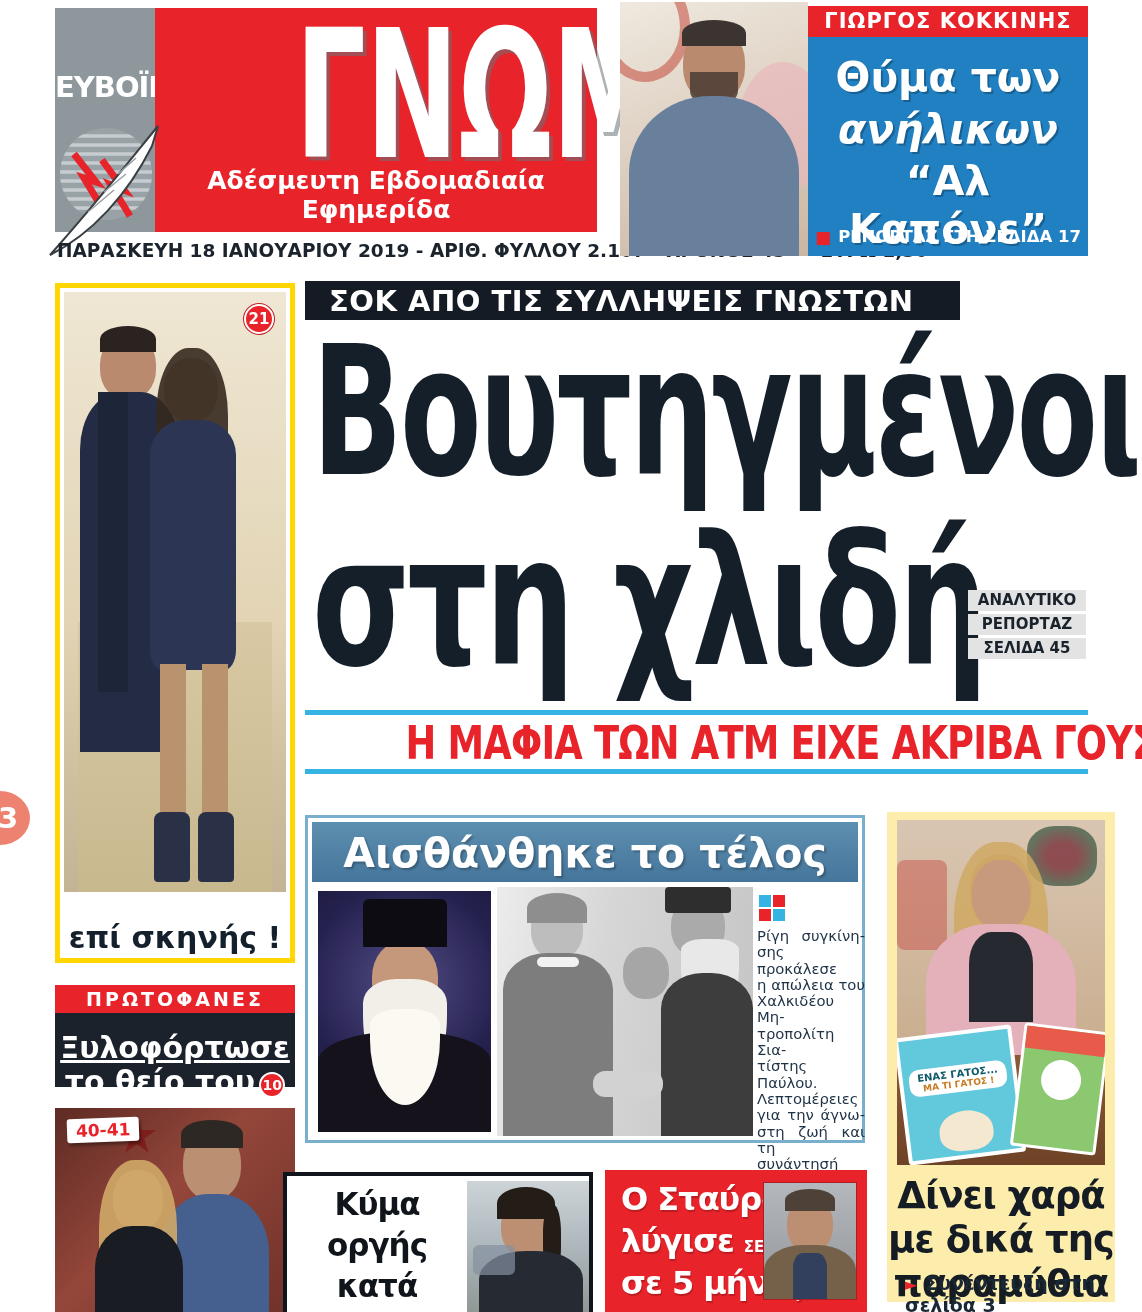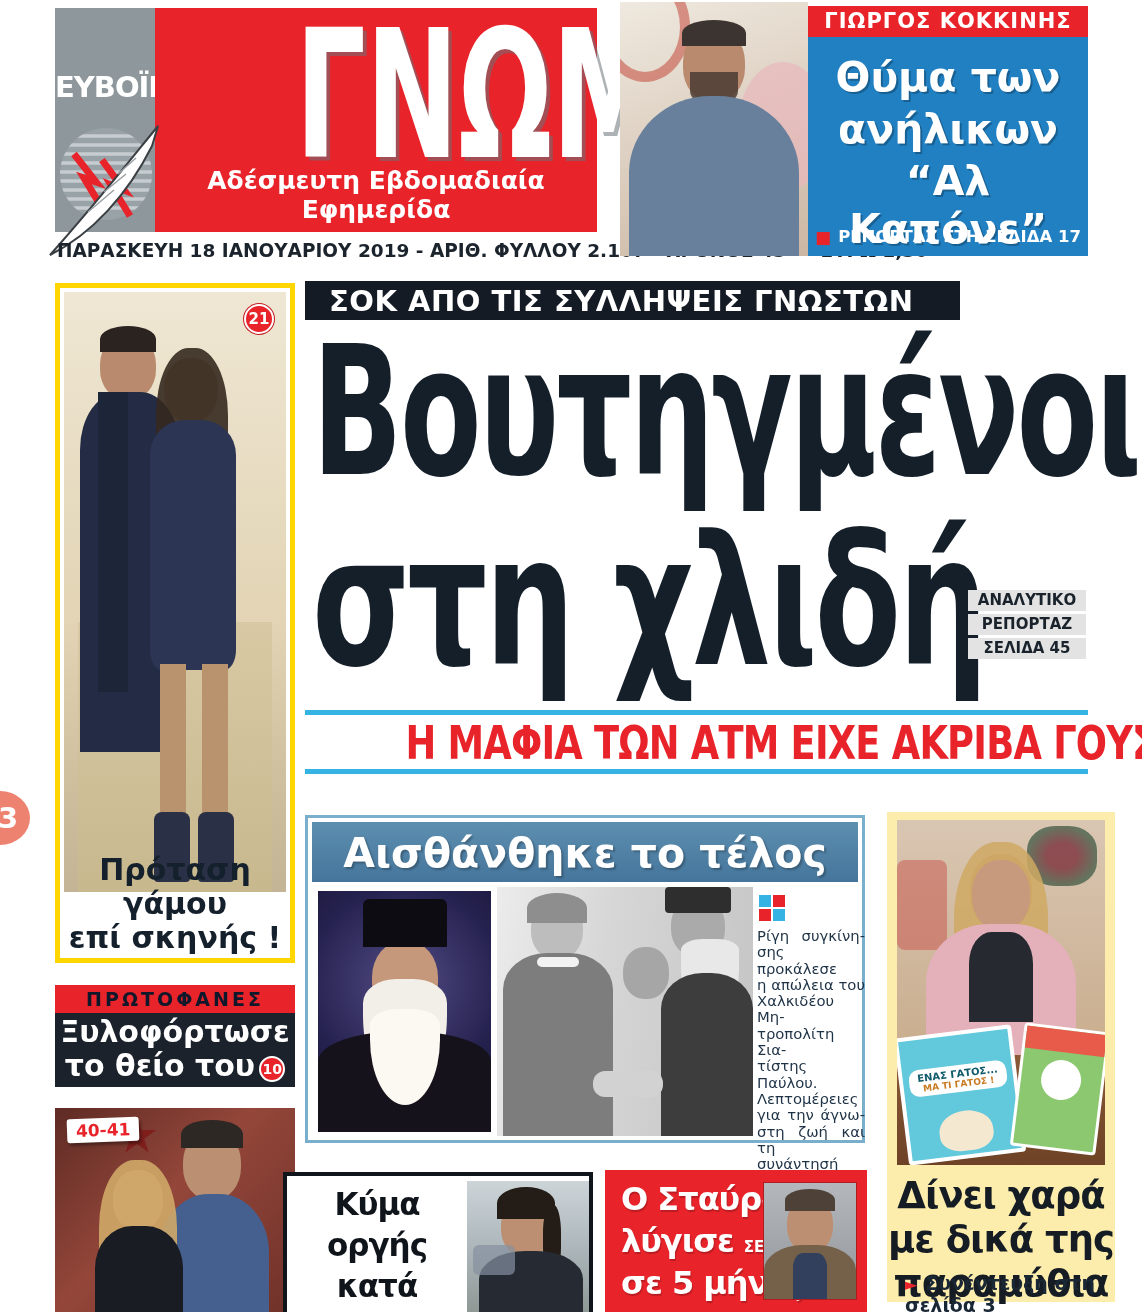--- a/index.html
+++ b/index.html
@@ -51,23 +51,23 @@
   .lc-photo{left:4px;top:4px;right:4px;height:600px;}
   .badge-21{position:absolute;top:12px;right:12px;width:30px;height:30px;border-radius:50%;
         background:#e8232a;border:2px solid #fff;box-shadow:0 0 0 1px #c41d22;
         color:#ffffff;font-size:15px;font-weight:bold;text-align:center;line-height:26px;}
   .lc-cap{position:absolute;left:0;right:0;bottom:3px;text-align:center;font-size:30px;font-weight:bold;
         color:#14202c;line-height:34px;}
   .edge-badge{left:-30px;top:791px;width:60px;height:54px;border-radius:50%;background:#ee8270;
         color:#fff;font-size:29px;font-weight:bold;text-align:center;line-height:54px;padding-left:16px;}
 
   .teaser{left:55px;top:985px;width:240px;}
-  .teaser-kick{height:28px;background:#e8232a;color:#0f172a;font-size:19px;font-weight:bold;
+  .teaser-kick{height:28px;background:#e8232a;color:#ffffff;font-size:19px;font-weight:bold;
         letter-spacing:3px;text-align:center;line-height:28px;}
-  .teaser-body{height:74px;background:#1b222b;color:#fff;text-align:center;padding-top:2px;}
+  .teaser-body{height:74px;background:#1b222b;color:#fff;text-align:center;padding-top:18px;text-decoration:underline;}
   .teaser-body .t1,.teaser-body .t2{font-size:30px;font-weight:bold;line-height:34px;}
   .badge-10{display:inline-block;width:26px;height:26px;border-radius:50%;background:#e8232a;
         border:2px solid #fff;font-size:14px;font-weight:bold;line-height:22px;text-align:center;
         vertical-align:2px;margin-left:4px;}
 
   .xmas-photo{left:55px;top:1108px;width:240px;height:204px;}
   .badge-4041{position:absolute;left:12px;top:10px;background:#fff;color:#e8232a;font-size:17px;
         font-weight:bold;padding:2px 9px;border-radius:3px;box-shadow:2px 3px 3px rgba(0,0,0,.35);transform:rotate(-2deg);}
 
   
@@ -158,21 +158,21 @@
     <div class="ph-el" style="left:-20px;top:-30px;width:90px;height:110px;border:10px solid #c0392b;border-radius:50%;opacity:.5;"></div>
     <div class="ph-el" style="right:-20px;top:60px;width:90px;height:130px;background:#e8b8bc;border-radius:50%;opacity:.7;"></div>
     <div class="ph-el" style="left:50%;top:26px;width:62px;height:74px;transform:translateX(-50%);background:#b98a6e;border-radius:46%;"></div>
     <div class="ph-el" style="left:50%;top:18px;width:64px;height:26px;transform:translateX(-50%);background:#3c3430;border-radius:50% 50% 0 0;"></div>
     <div class="ph-el" style="left:50%;top:70px;width:48px;height:34px;transform:translateX(-50%);background:#4a3b32;border-radius:0 0 45% 45%;opacity:.85;"></div>
     <div class="ph-el" style="left:50%;top:94px;width:170px;height:160px;transform:translateX(-50%);background:#68809c;border-radius:48% 48% 0 0;"></div>
   </div>
   <div class="abs tr-kicker">ΓΙΩΡΓΟΣ ΚΟΚΚΙΝΗΣ</div>
   <div class="abs tr-box">
     <div class="tr-line" style="top:16px;">Θύμα των</div>
-    <div class="tr-line" style="top:68px;">ανήλικων</div>
+    <div class="tr-line" style="top:68px;font-style:italic;">ανήλικων</div>
     <div class="tr-line" style="top:120px;">“Αλ Καπόνε”</div>
     <div class="tr-foot"><span class="sq">■</span><span>ΡΕΠΟΡΤΑΖ ΣΤΗ ΣΕΛΙΔΑ 17</span></div>
   </div>
 
   <div class="abs lead-kicker">ΣΟΚ ΑΠΟ ΤΙΣ ΣΥΛΛΗΨΕΙΣ ΓΝΩΣΤΩΝ ΠΡΟΣΩΠΩΝ</div>
   <div class="abs hl hl1"><span>Βουτηγμένοι</span></div>
   <div class="abs hl hl2"><span>στη χλιδή</span></div>
 
   <div class="abs side-label" style="top:590px;">ΑΝΑΛΥΤΙΚΟ</div>
   <div class="abs side-label" style="top:614px;">ΡΕΠΟΡΤΑΖ</div>
@@ -192,21 +192,20 @@
       <div class="ph-el" style="left:92px;top:56px;width:72px;height:150px;background:#35291f;border-radius:45% 45% 30% 30%;opacity:.9;"></div>
       <div class="ph-el" style="left:86px;top:128px;width:86px;height:250px;background:#2c3554;border-radius:40% 40% 14% 14% / 14% 14% 8% 8%;"></div>
       <div class="ph-el" style="left:96px;top:372px;width:26px;height:180px;background:#b9926e;"></div>
       <div class="ph-el" style="left:138px;top:372px;width:26px;height:180px;background:#b9926e;"></div>
       <div class="ph-el" style="left:90px;top:520px;width:36px;height:70px;background:#2a3147;border-radius:8px 8px 4px 4px;"></div>
       <div class="ph-el" style="left:134px;top:520px;width:36px;height:70px;background:#2a3147;border-radius:8px 8px 4px 4px;"></div>
       <div class="ph-el" style="left:34px;top:100px;width:30px;height:300px;background:#1d2538;"></div>
       <div class="badge-21">21</div>
     </div>
     <div class="lc-cap">
-      <div>Πρόταση γάμου</div>
       <div>επί σκηνής !</div>
     </div>
   </div>
 
   <div class="abs edge-badge">3</div>
 
   <div class="abs teaser">
     <div class="teaser-kick">ΠΡΩΤΟΦΑΝΕΣ</div>
     <div class="teaser-body">
       <div class="t1">Ξυλοφόρτωσε</div>

